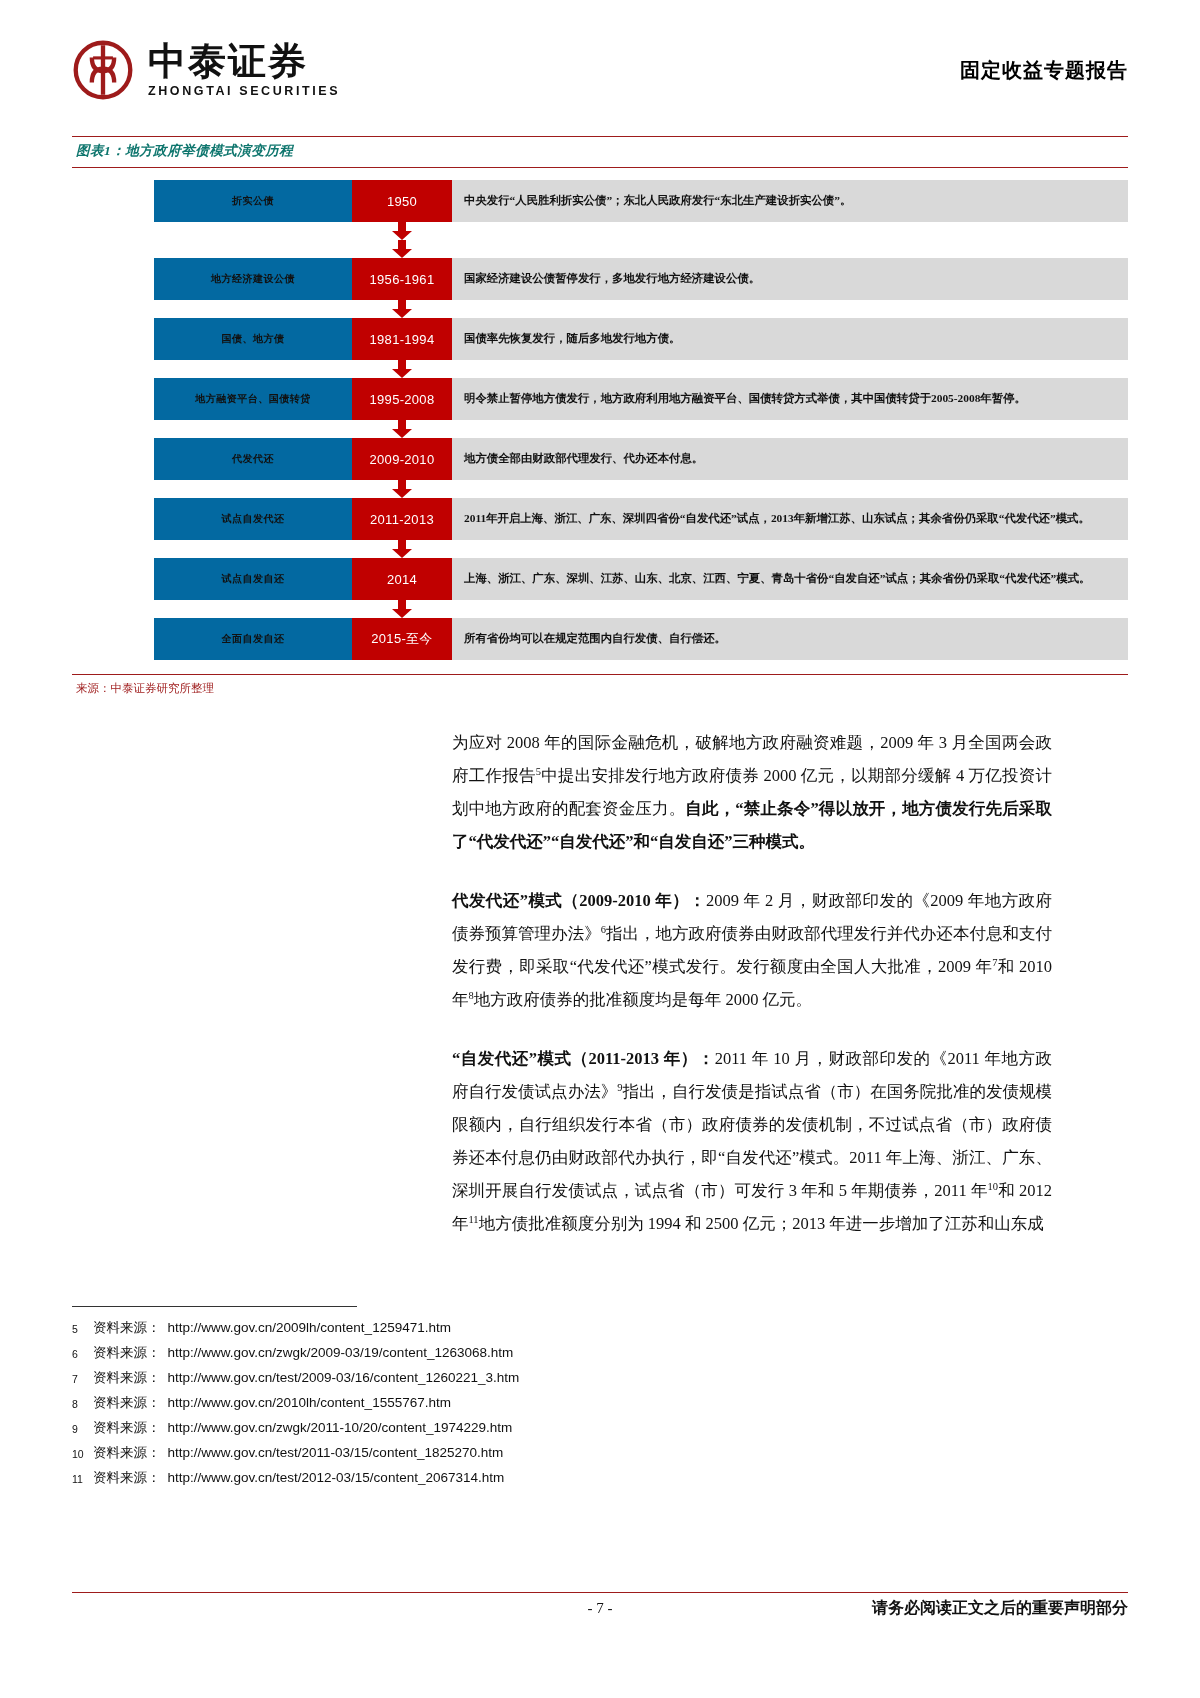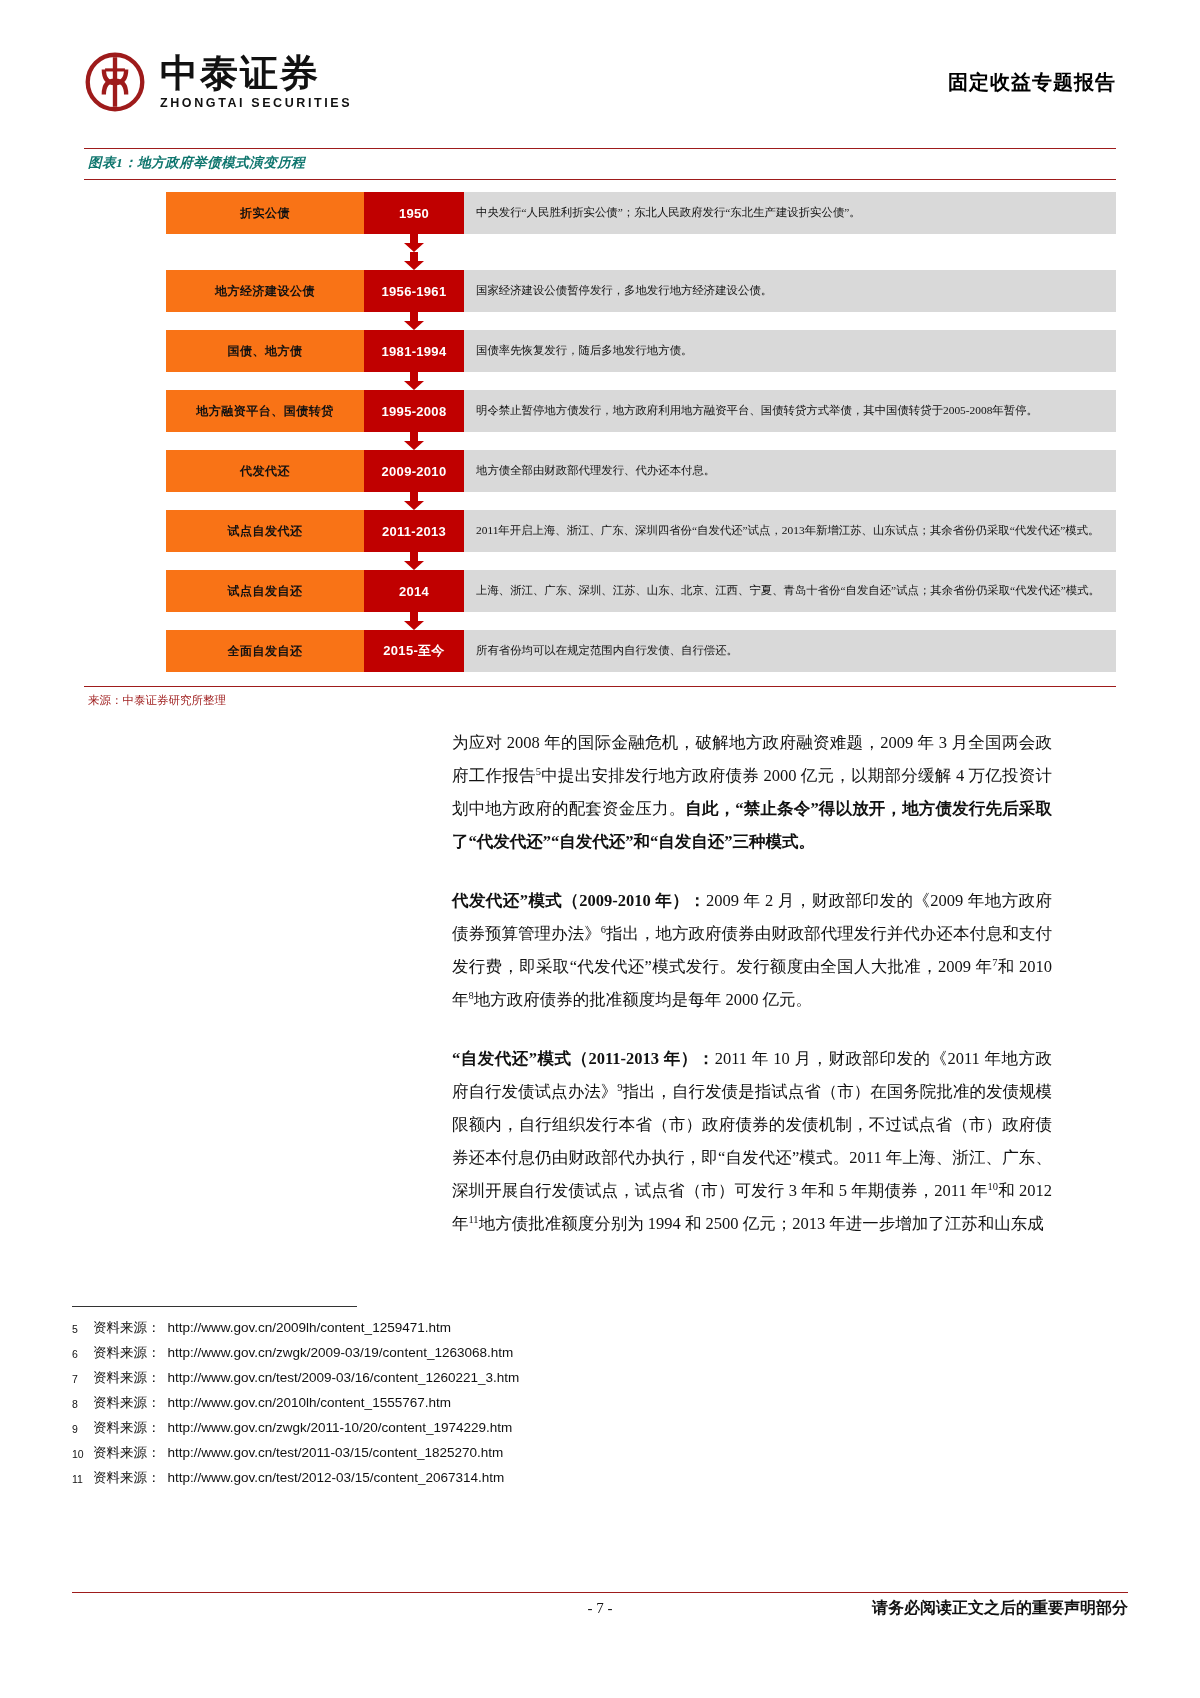--- a/index.html
+++ b/index.html
@@ -5,21 +5,21 @@
   * { box-sizing: border-box; }
   html, body { margin:0; padding:0; }
   body {
     width:1200px; height:1698px;
     background:#ffffff;
     font-family:"Liberation Serif", serif;
     color:#000;
     position:relative;
     overflow:hidden;
   }
-  .page { position:relative; width:1200px; height:1394px; padding:12px; }
+  .page { position:relative; width:1200px; height:1394px; padding:0; }
 
   
   .header { display:flex; align-items:center; justify-content:space-between;
             padding:30px 72px 0 72px; height:110px; }
   .brand { display:flex; align-items:center; gap:14px; }
   .brand-mark { width:62px; height:62px; flex:0 0 auto; }
   .brand-text { display:flex; flex-direction:column; line-height:1; }
   .brand-cn { font-family:"Liberation Sans", sans-serif; font-weight:bold;
               font-size:38px; letter-spacing:2px; color:#111; }
   .brand-en { font-family:"Liberation Sans", sans-serif; font-weight:bold;
@@ -31,33 +31,33 @@
   .exhibit { margin:26px 72px 0 72px; }
   .exhibit-topline { border-top:1.6px solid #9e1b1b; }
   .exhibit-title { color:#0f766e; font-weight:bold; font-style:italic;
                    font-size:13.5px; padding:5px 2px 7px 4px;
                    font-family:"Liberation Serif", serif; letter-spacing:0.5px;}
   .exhibit-underline { border-bottom:1.6px solid #9e1b1b; }
 
   .timeline { padding:12px 0 6px 0; position:relative; }
   .trow { display:flex; align-items:stretch; height:42px; margin:0 0 0 0; }
   .trow .spacer-left { width:82px; flex:0 0 82px; }
-  .tlabel { width:198px; flex:0 0 198px; background:#f97316;
+  .tlabel { width:198px; flex:0 0 198px; background:#0369a1;
             display:flex; align-items:center; justify-content:center;
             font-family:"Liberation Serif", serif; font-weight:bold;
-            font-size:12px; letter-spacing:0.5px; color:#111; }
+            font-size:10px; letter-spacing:0.5px; color:#111; }
   .tyear { width:100px; flex:0 0 100px; background:#c00000; color:#fff;
            display:flex; align-items:center; justify-content:center;
-           font-family:"Liberation Sans", sans-serif; font-weight:bold;
+           font-family:"Liberation Sans", sans-serif; font-weight:normal;
            font-size:13px; letter-spacing:0.3px; }
   .tdesc { flex:1 1 auto; background:#d9d9d9;
            display:flex; align-items:center;
            padding:3px 10px 3px 12px;
            font-family:"Liberation Serif", serif; font-size:11.4px;
-           line-height:1.55; color:#111; }
+           line-height:1.55; color:#111;font-weight:bold; }
   .gap { height:18px; position:relative; }
   .arrow-svg { display:block; }
   .arrowcell { position:absolute; left:280px; width:100px; height:18px;
                display:flex; align-items:center; justify-content:center; }
 
   .src { color:#9e1b1b; font-size:11.5px; font-family:"Liberation Serif", serif;
          padding:6px 2px 0 4px; }
   .src-topline { border-top:1.2px solid #9e1b1b; margin-top:8px; }
 
   

